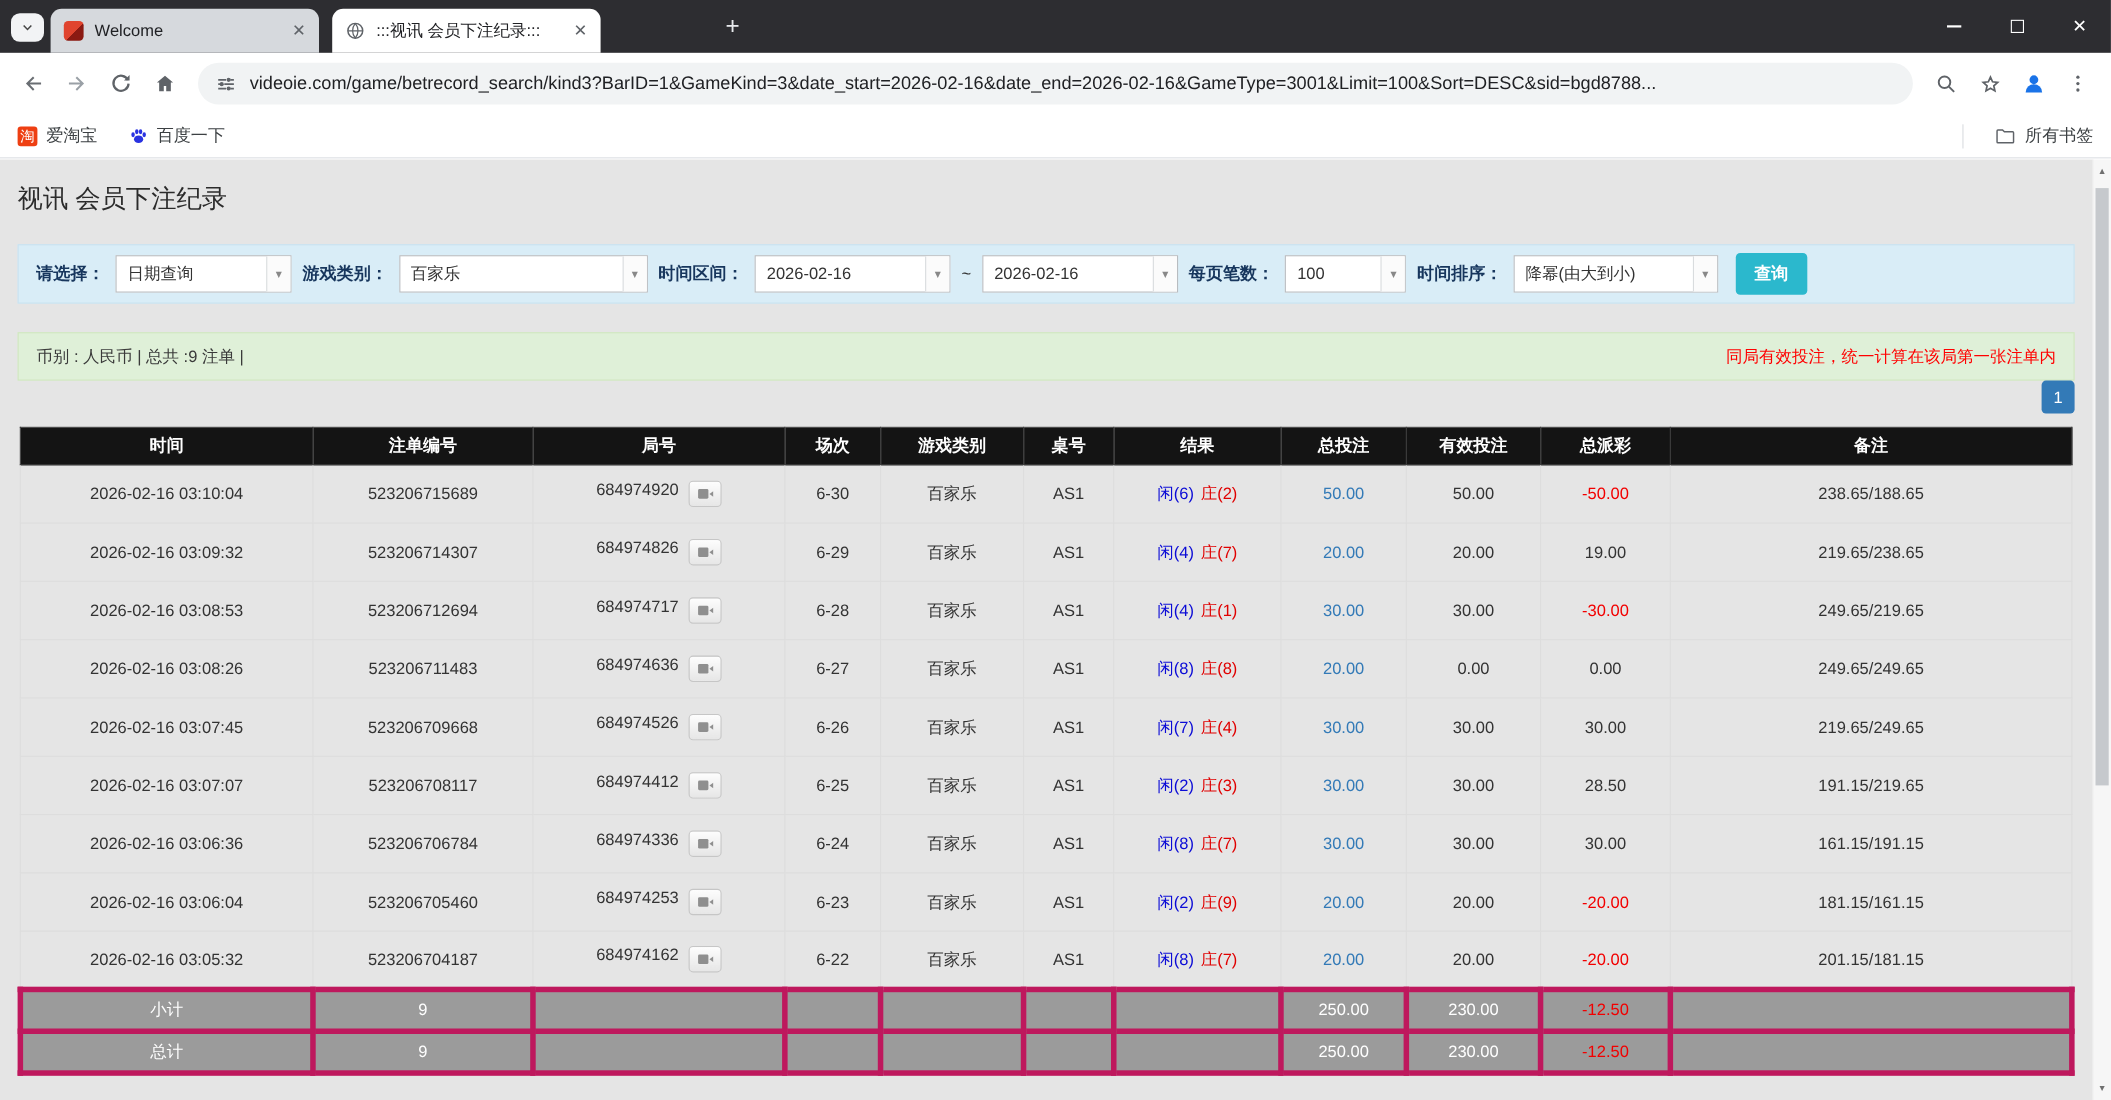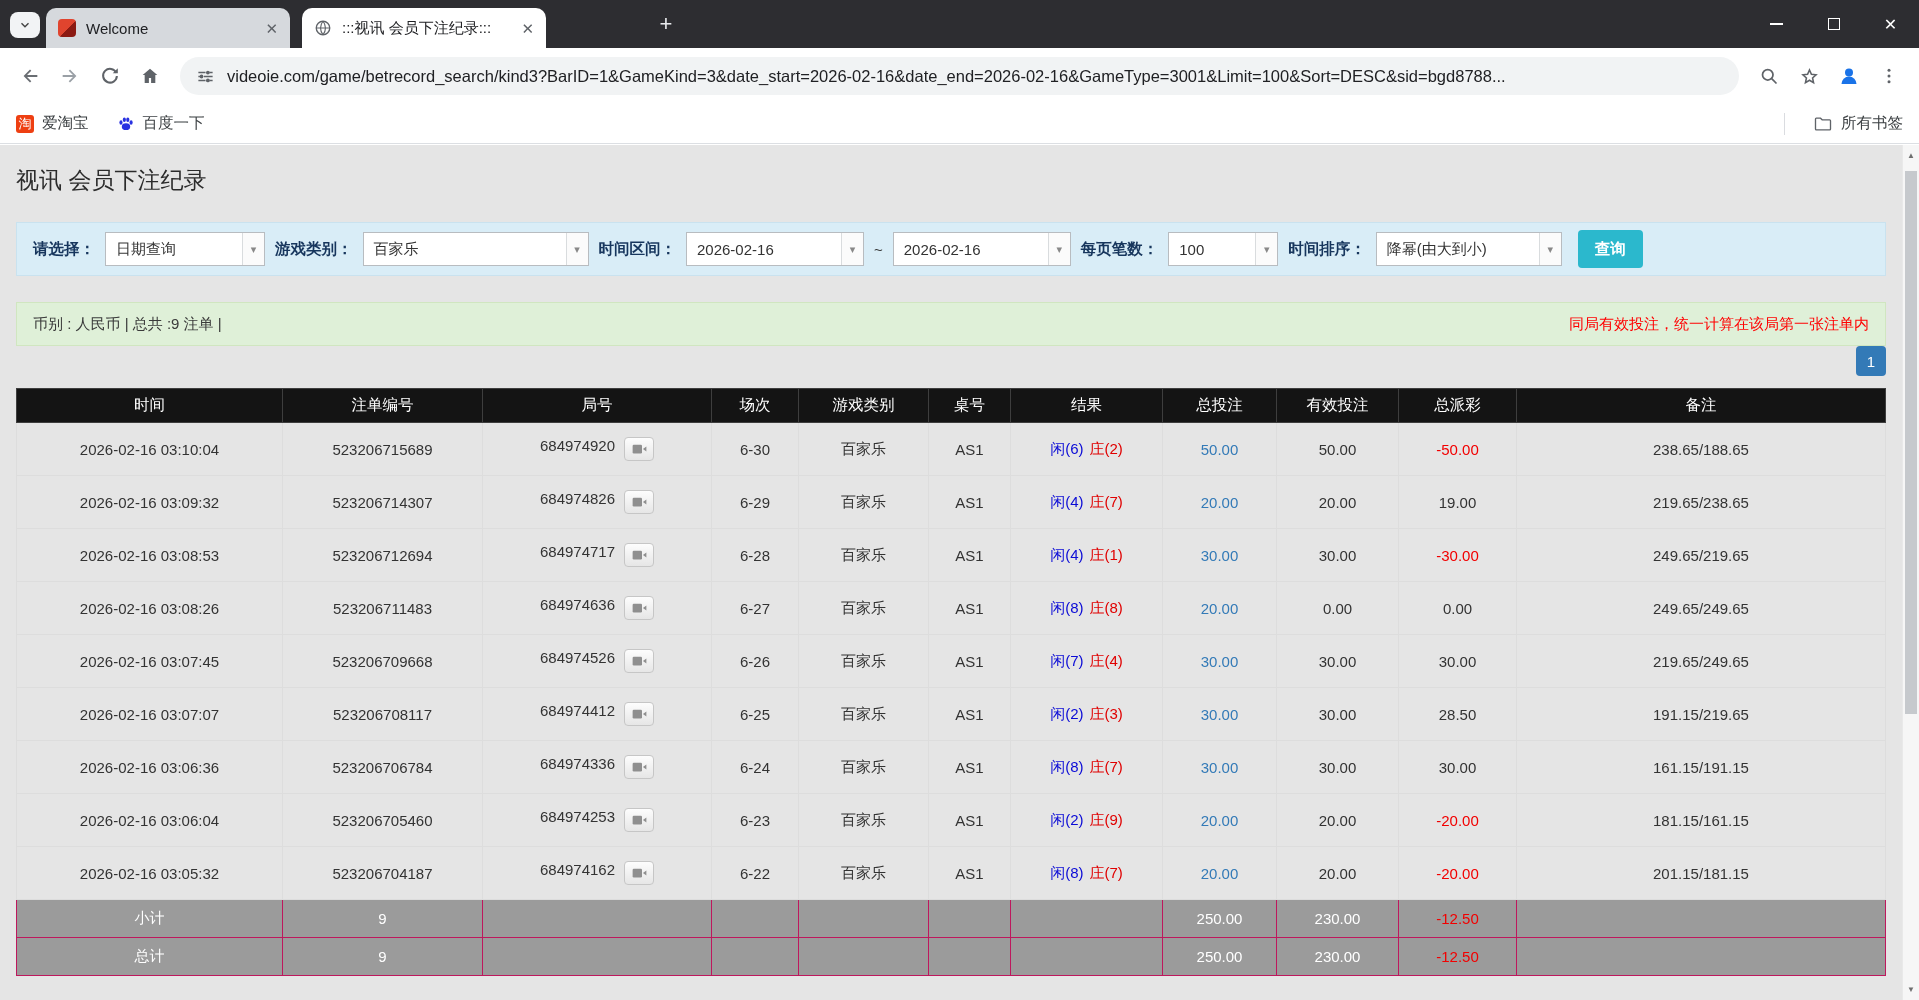--- a/index.html
+++ b/index.html
@@ -60,32 +60,32 @@
 
   .summary-bar{display:flex;justify-content:space-between;align-items:center;background:#dff0d8;
     border:1px solid #d0e6c0;height:44px;padding:0 16px;font-size:15px;color:#3a3a3a}
   .summary-right{color:#ff0000}
 
   .pagination{text-align:right;margin-bottom:12px}
   .page-btn{display:inline-flex;align-items:center;justify-content:center;width:30px;height:30px;
     background:#337ab7;color:#fff;font-size:15px;border-radius:4px}
 
   table{width:100%;border-collapse:collapse;table-layout:fixed}
-  th{background:#141414;color:#fff;font-size:15.5px;font-weight:400;height:34px;border:1px solid #3e3e3e}
+  th{background:#141414;color:#fff;font-size:15.5px;font-weight:700;height:34px;border:1px solid #3e3e3e}
   tbody td{border:1px solid #ddd;height:53px;text-align:center;font-size:15px;color:#333}
   .blue{color:#337ab7}
   .neg{color:#f20000}
   .player{color:#0b0bd6;margin-right:6px}
   .banker{color:#e00000}
   .round-wrap{display:inline-flex;align-items:flex-start;justify-content:center}
   .replay-btn{display:inline-flex;align-items:center;justify-content:center;width:30px;height:24px;
     background:linear-gradient(#fdfdfd,#e6e6e6);border:1px solid #c6c6c6;border-radius:4px;
     margin-left:9px;cursor:pointer}
   tfoot td{background:#9b9b9b;color:#fff;height:38px;text-align:center;font-size:15px;
-    border:1px solid #be185d}
+    border:5px solid #be185d}
 
   
   .scrollbar{position:absolute;right:0;top:145px;width:17px;height:855px;background:#f6f6f6;
     border-left:1px solid #e9e9e9}
   .sb-btn{position:absolute;left:0;width:16px;height:17px;display:flex;align-items:center;
     justify-content:center;color:#6f6f6f;font-size:8px}
   .sb-up{top:2px}.sb-down{bottom:2px}
   .sb-thumb{position:absolute;left:2px;right:2px;top:26px;height:543px;background:#c6c9cd}
 </style>
 </head>

